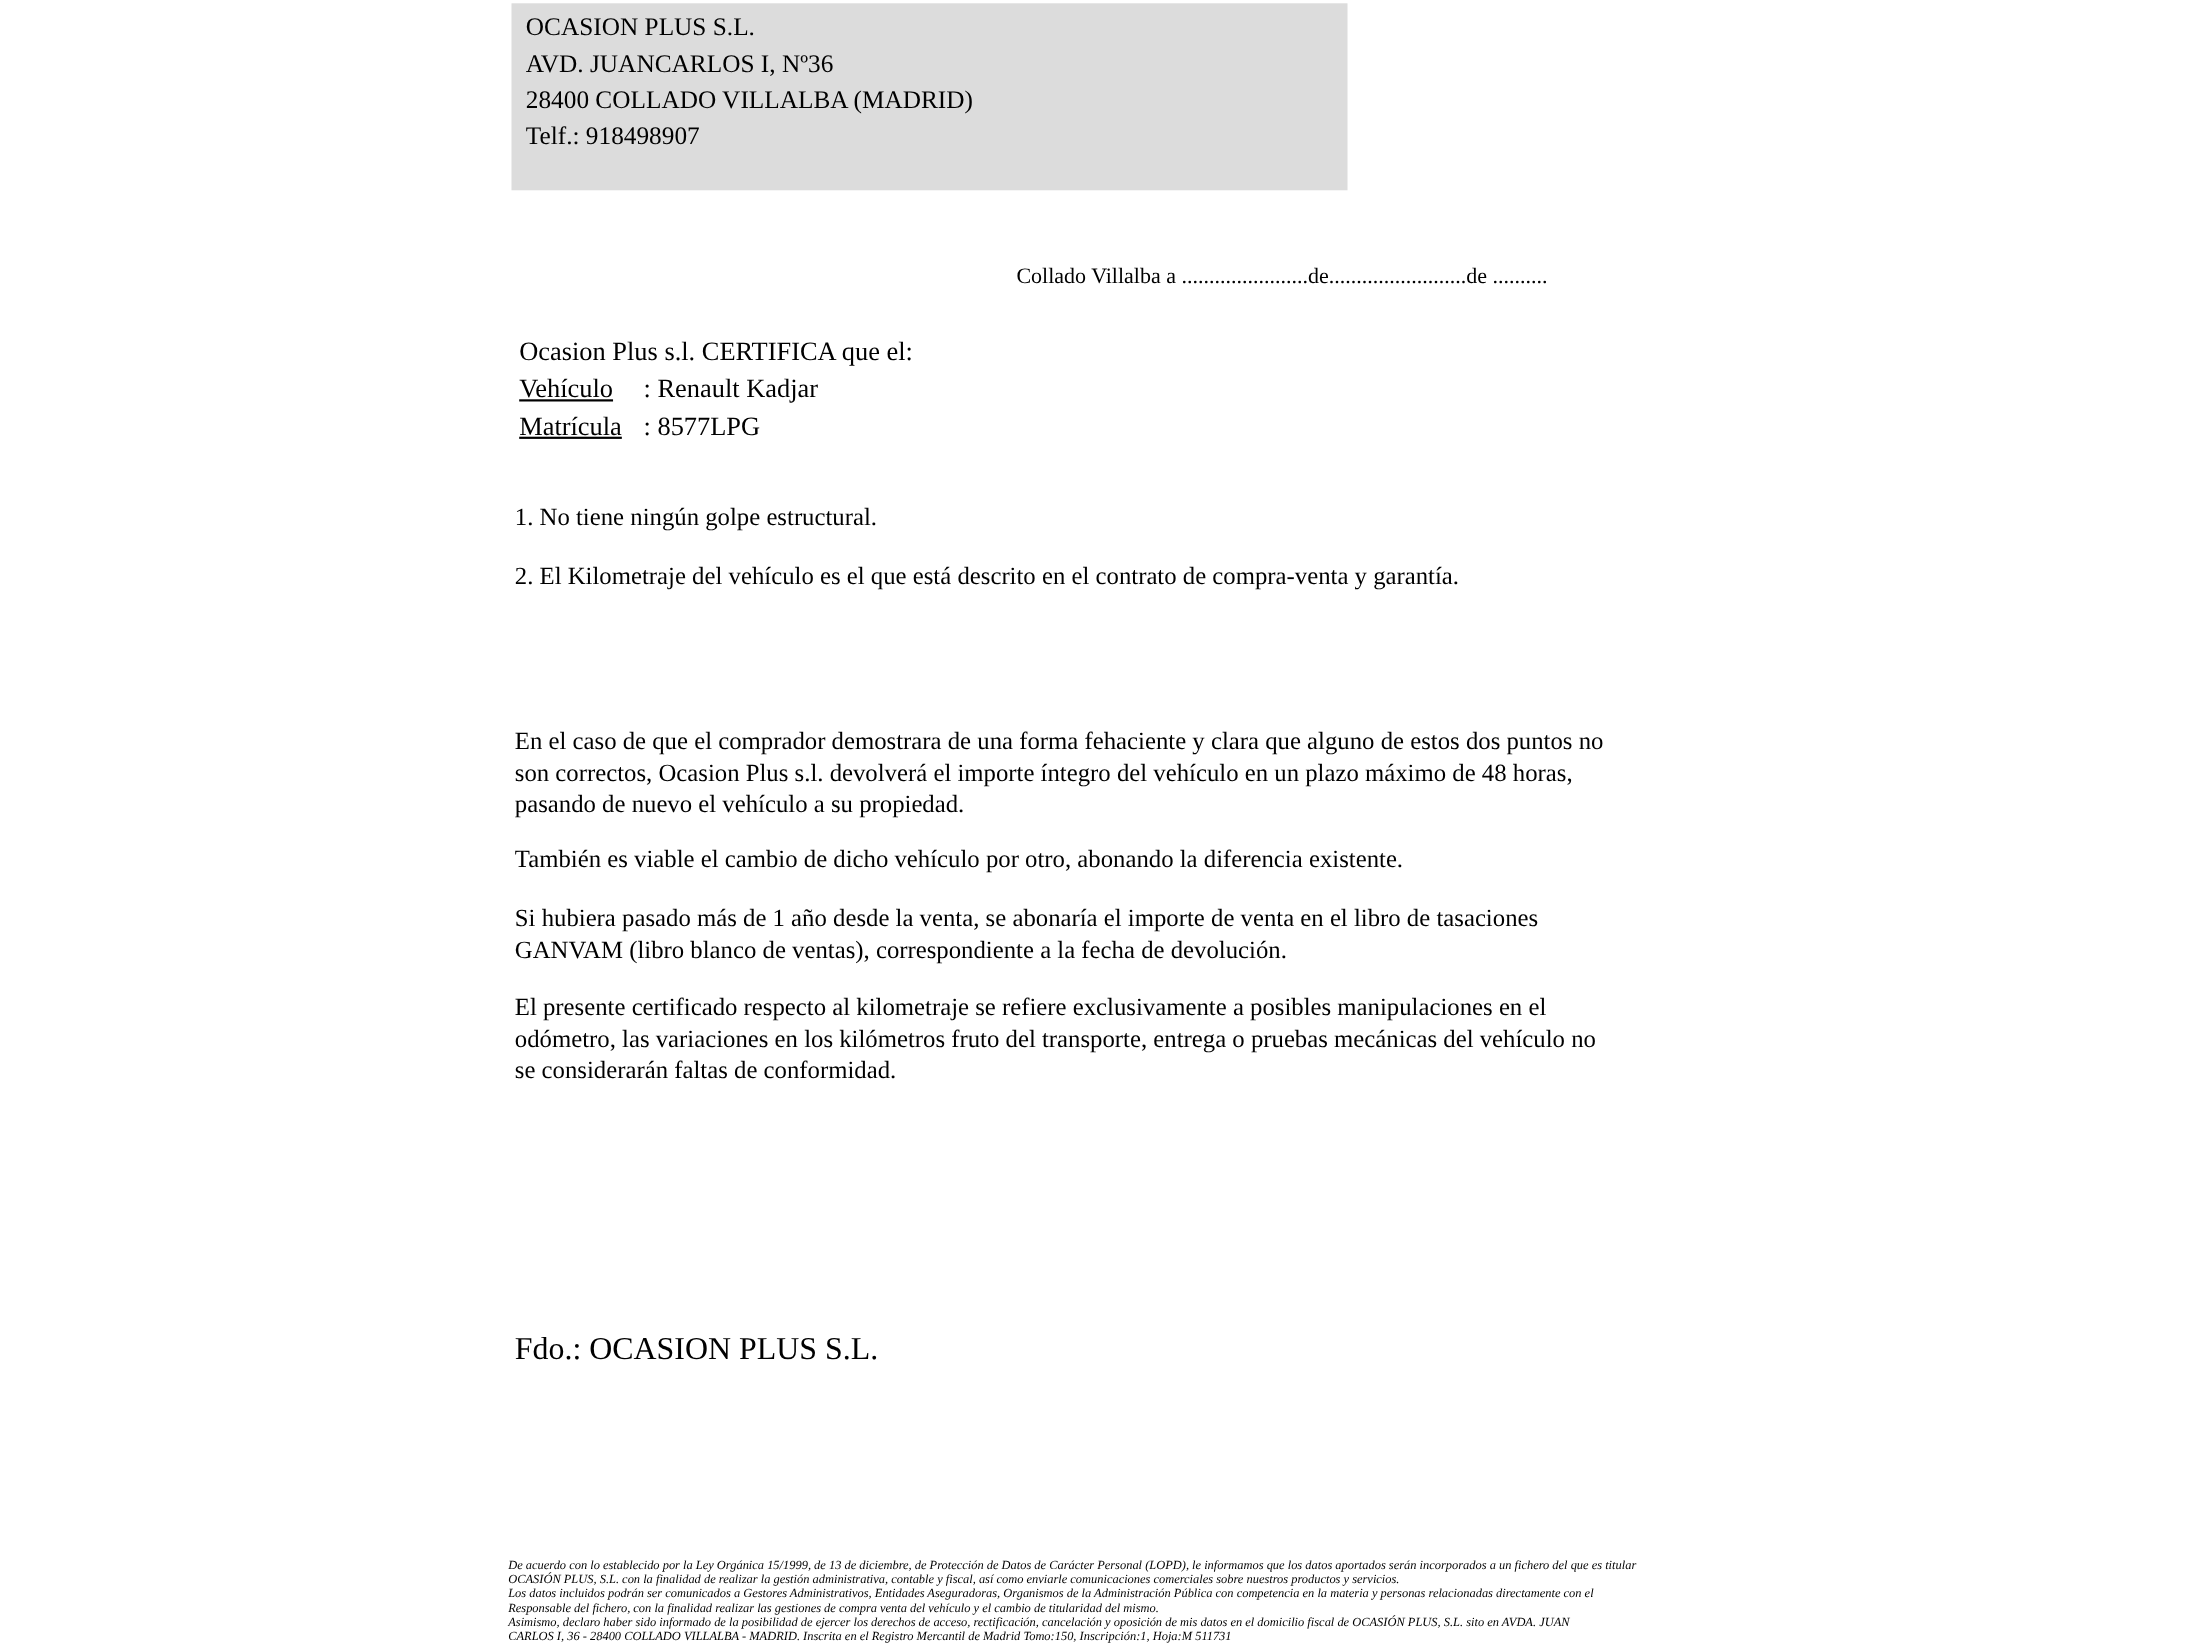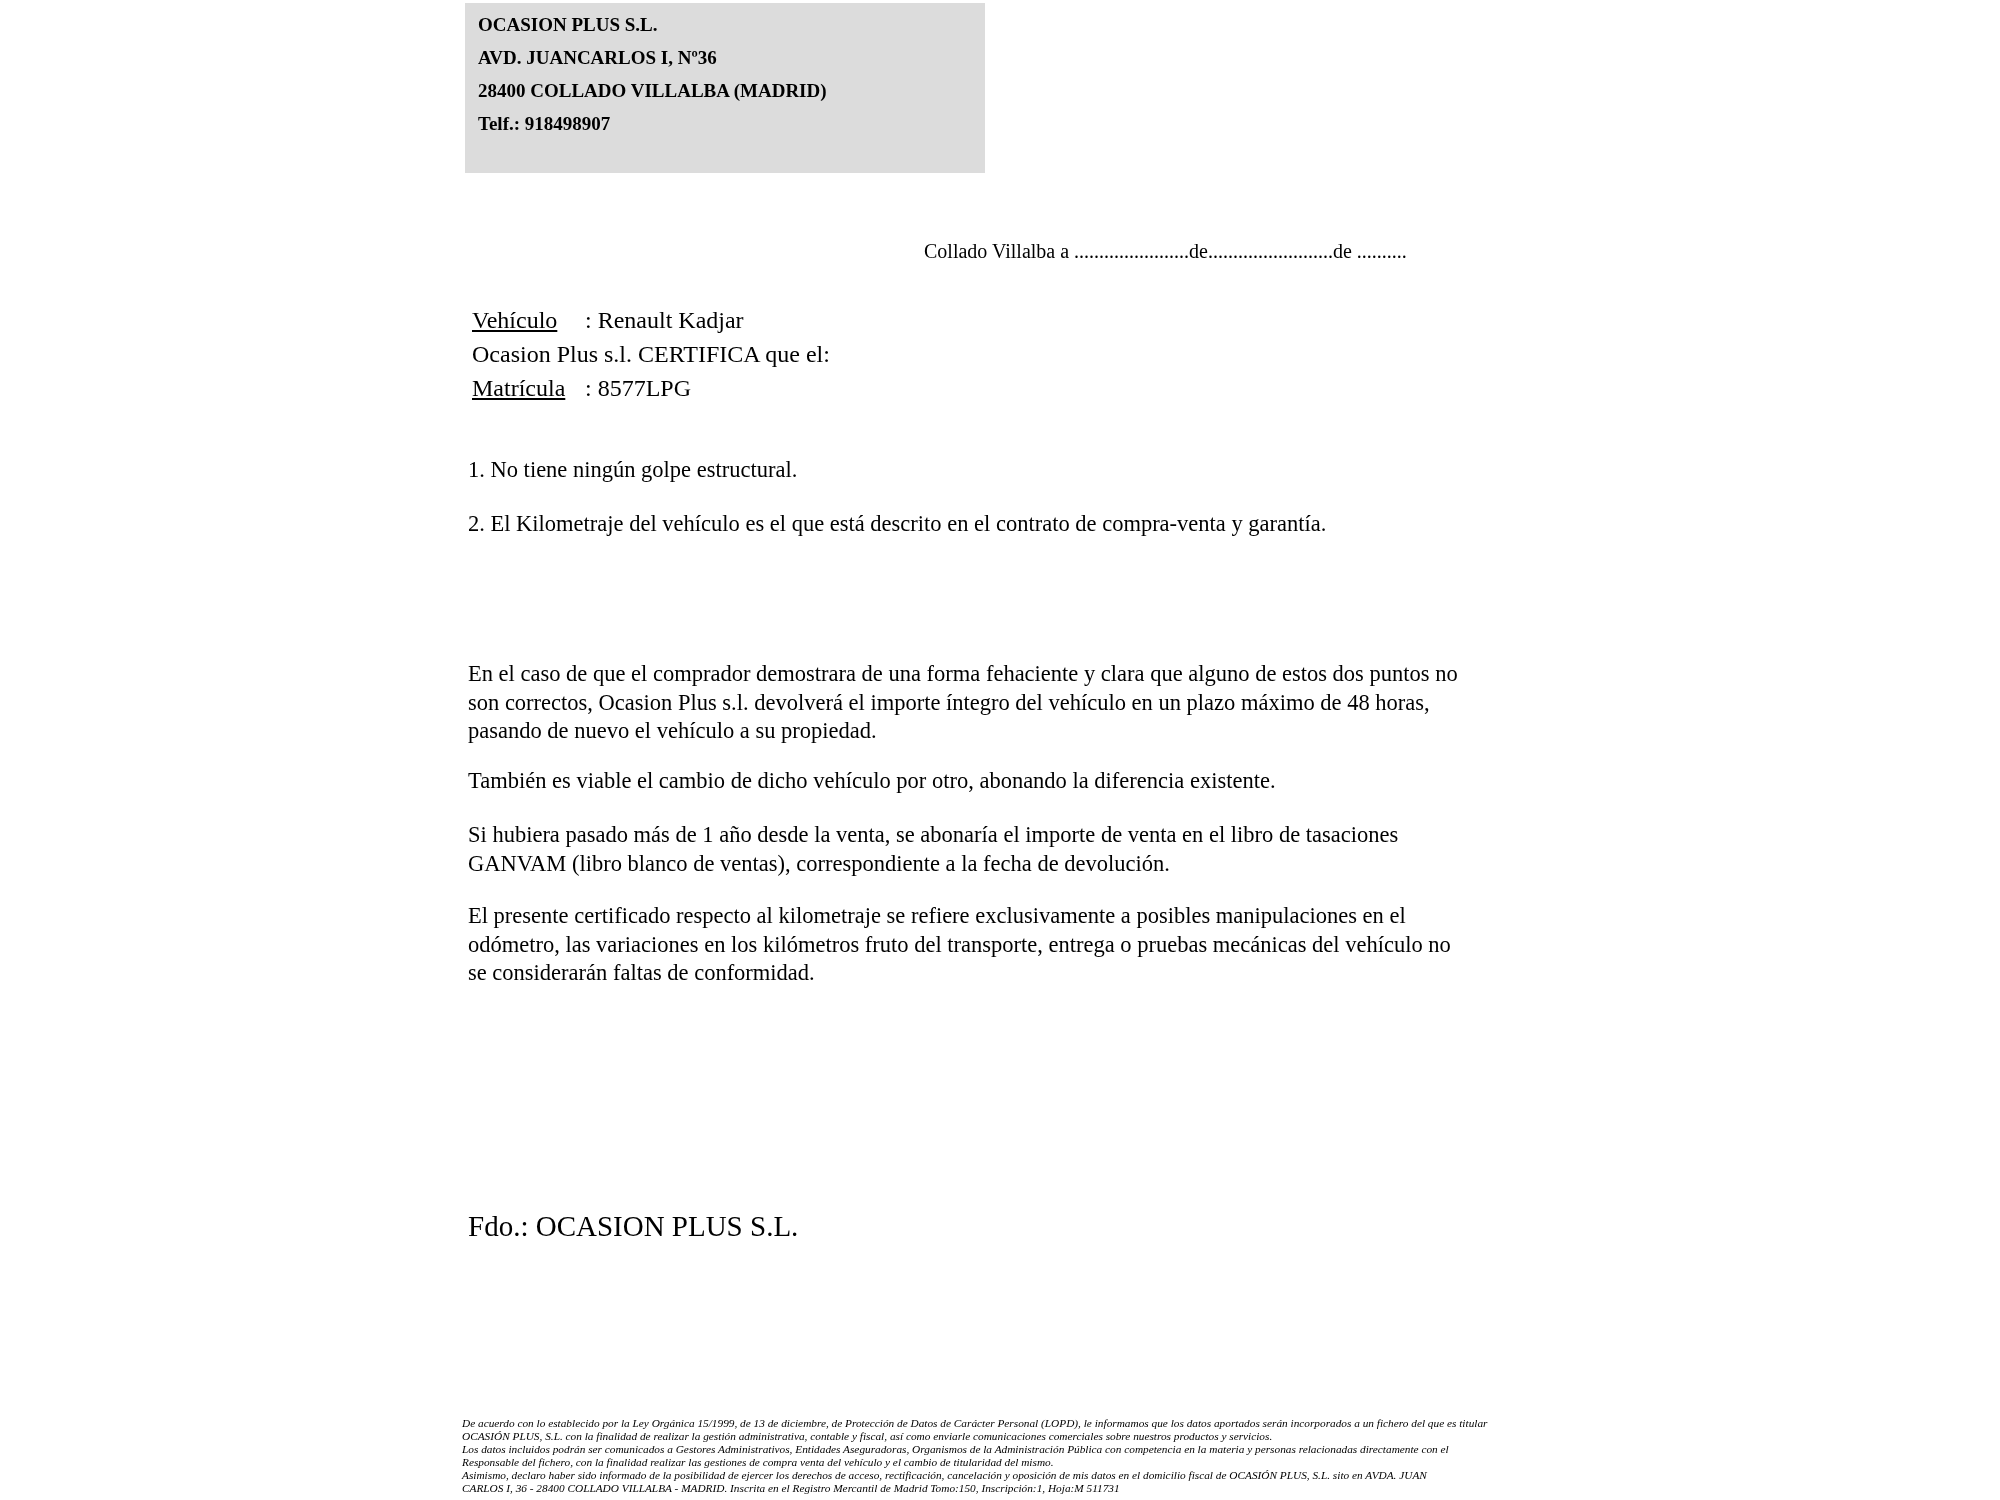--- a/index.html
+++ b/index.html
@@ -14,26 +14,26 @@
     background: #ffffff;
     font-family: "Liberation Serif", "DejaVu Serif", serif;
     color: #000000;
     overflow: hidden;
   }
   .abs { position: absolute; }
 
   .header-box {
     left: 465px;
     top: 3px;
-    width: 520px;
+    width: 760px;
     height: 170px;
     box-sizing: border-box;
     padding: 5px 0 0 13px;
-    font-weight: bold;
-    font-size: 19px;
+    font-weight: normal;
+    font-size: 23px;
     line-height: 33px;
   }
 
   .date-line {
     left: 924px;
     top: 240px;
     font-size: 20px;
     white-space: nowrap;
   }
 
@@ -94,24 +94,24 @@
   <div class="abs header-box" style="background:#dcdcdc;">
     <div>OCASION PLUS S.L.</div>
     <div>AVD. JUANCARLOS I, Nº36</div>
     <div>28400 COLLADO VILLALBA (MADRID)</div>
     <div>Telf.: 918498907</div>
   </div>
 
   <div class="abs date-line">Collado Villalba a .......................de.........................de ..........</div>
 
   <div class="abs cert-block">
+    <div>Ocasion Plus s.l. CERTIFICA que el:</div>
     <div>
       <span class="doc-label">Vehículo</span><span>: Renault Kadjar</span>
     </div>
-    <div>Ocasion Plus s.l. CERTIFICA que el:</div>
     <div>
       <span class="doc-label">Matrícula</span><span>: 8577LPG</span>
     </div>
   </div>
 
   <div class="abs clause clause-1">1. No tiene ningún golpe estructural.</div>
   <div class="abs clause clause-2">2. El Kilometraje del vehículo es el que está descrito en el contrato de compra-venta y garantía.</div>
 
   <div class="abs para para-refund">En el caso de que el comprador demostrara de una forma fehaciente y clara que alguno de estos dos puntos no
 son correctos, Ocasion Plus s.l. devolverá el importe íntegro del vehículo en un plazo máximo de 48 horas,

